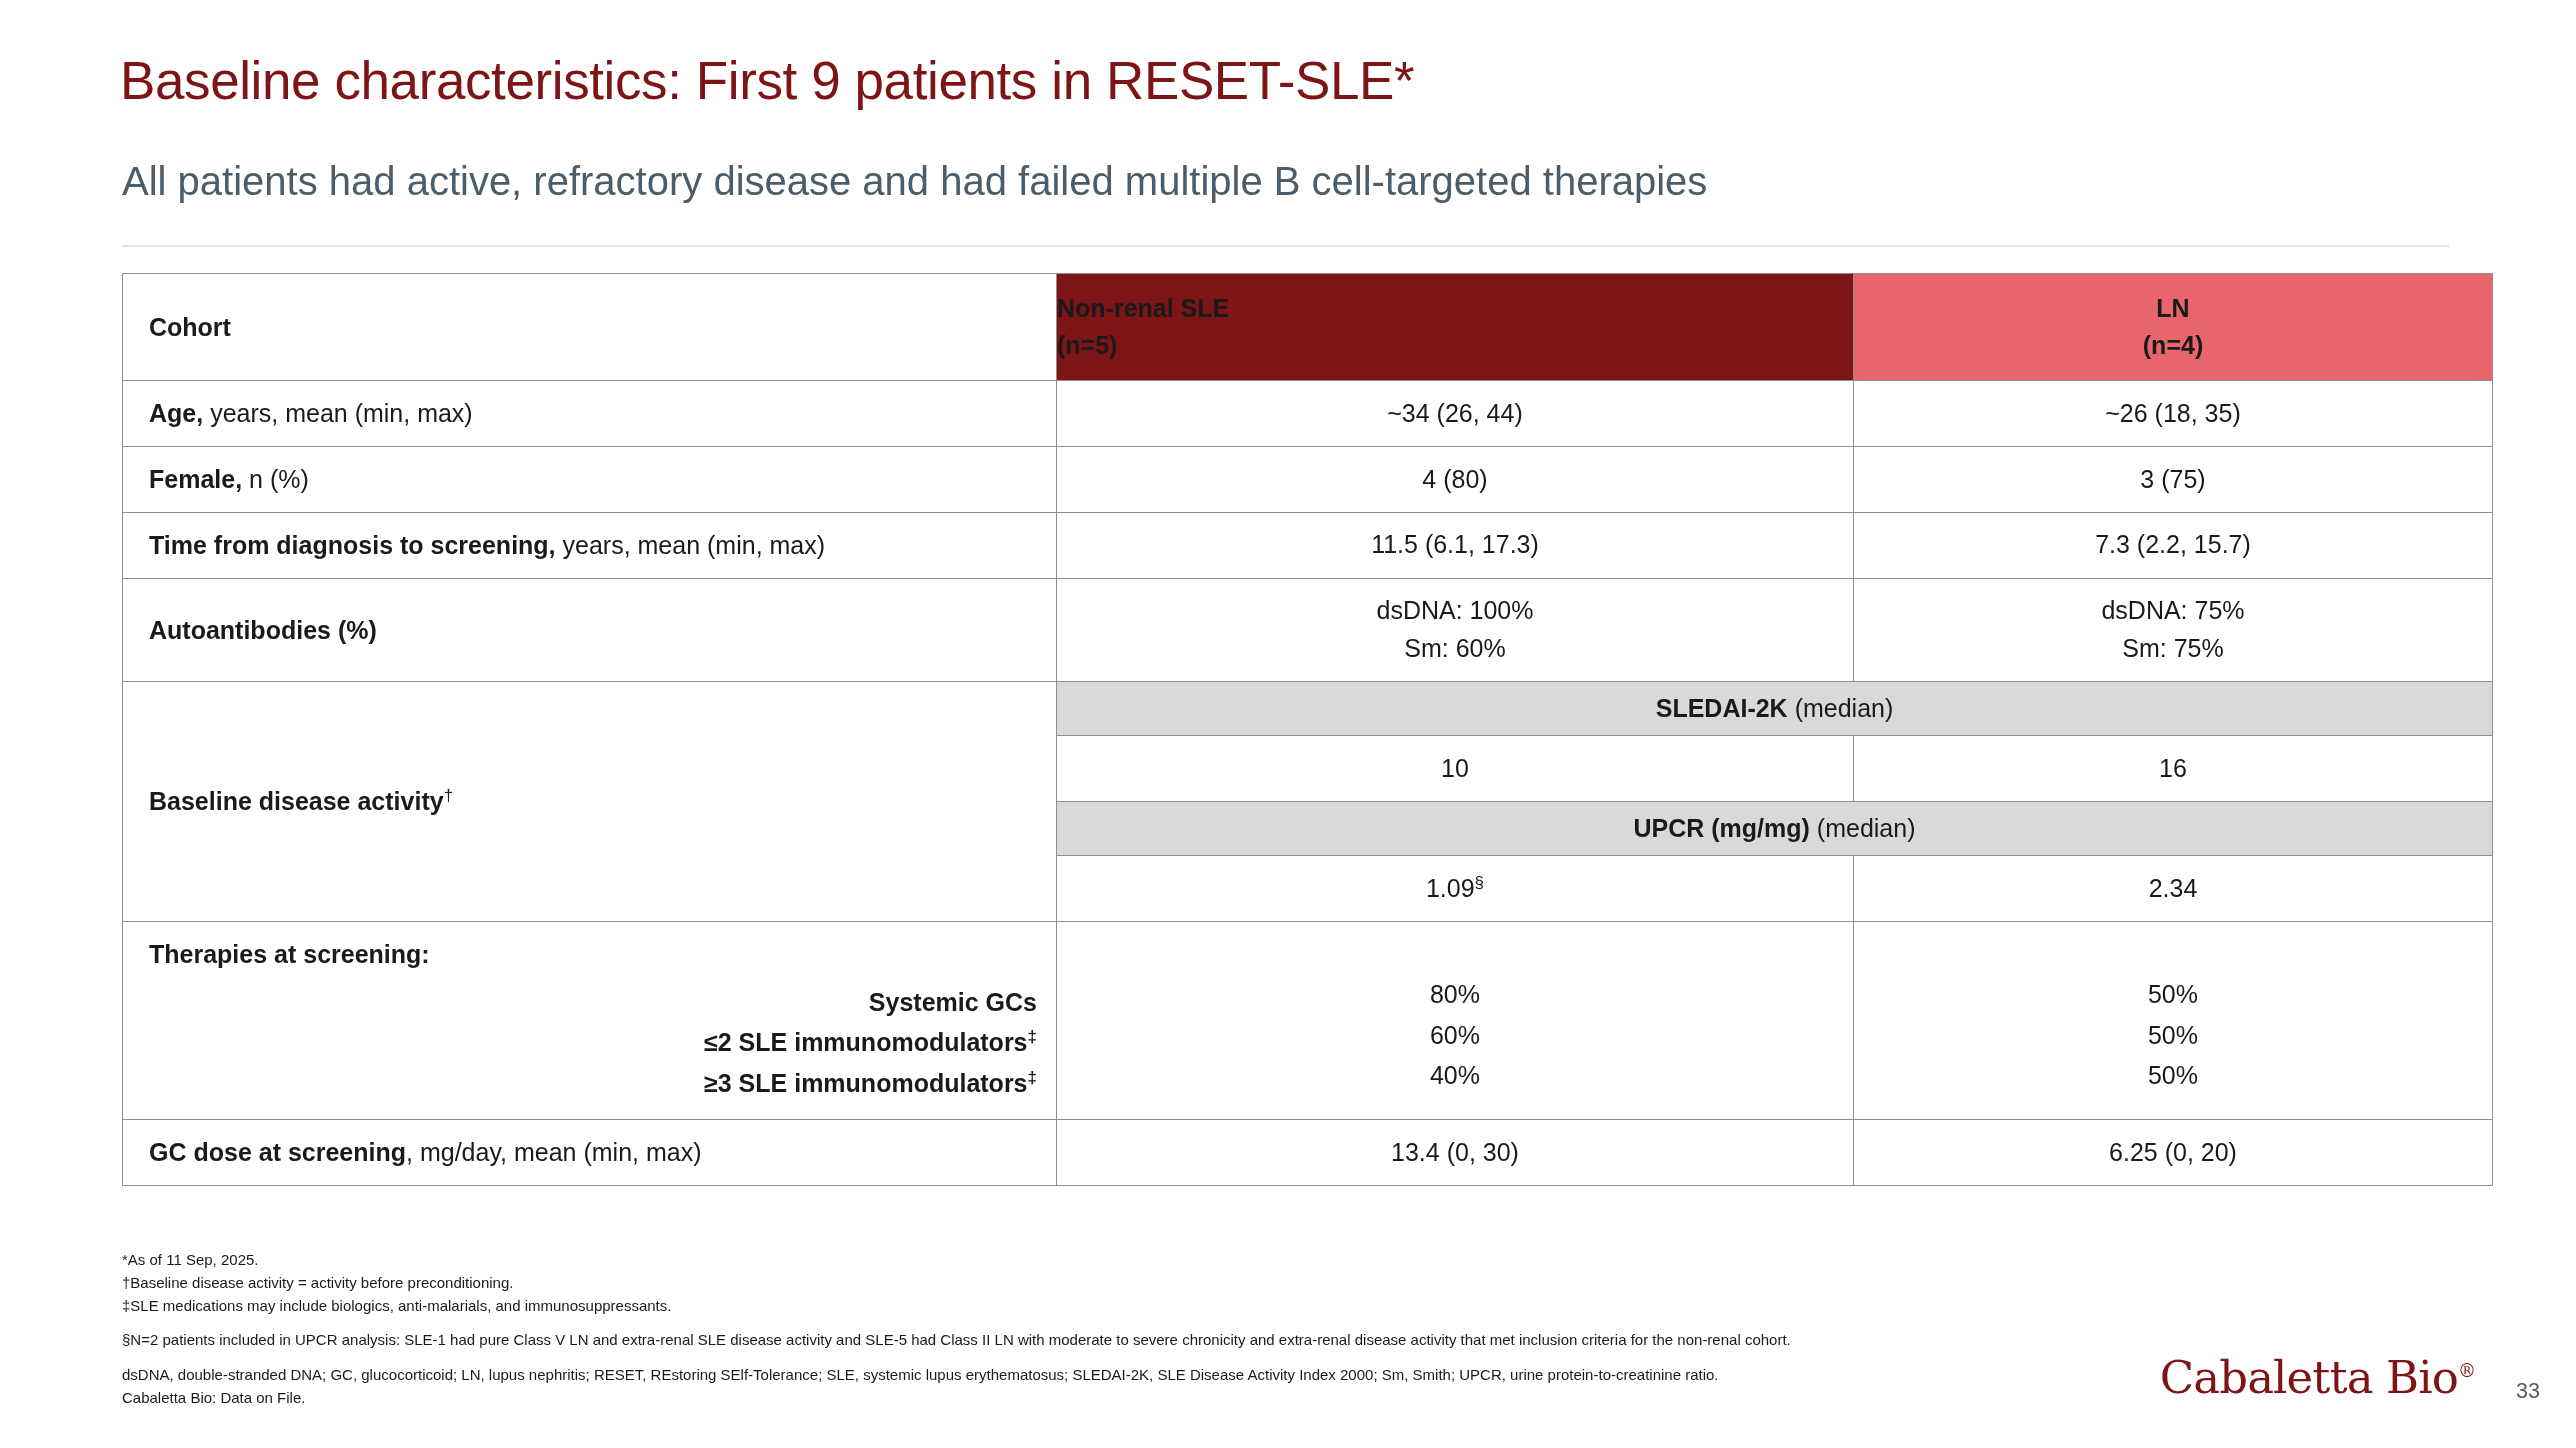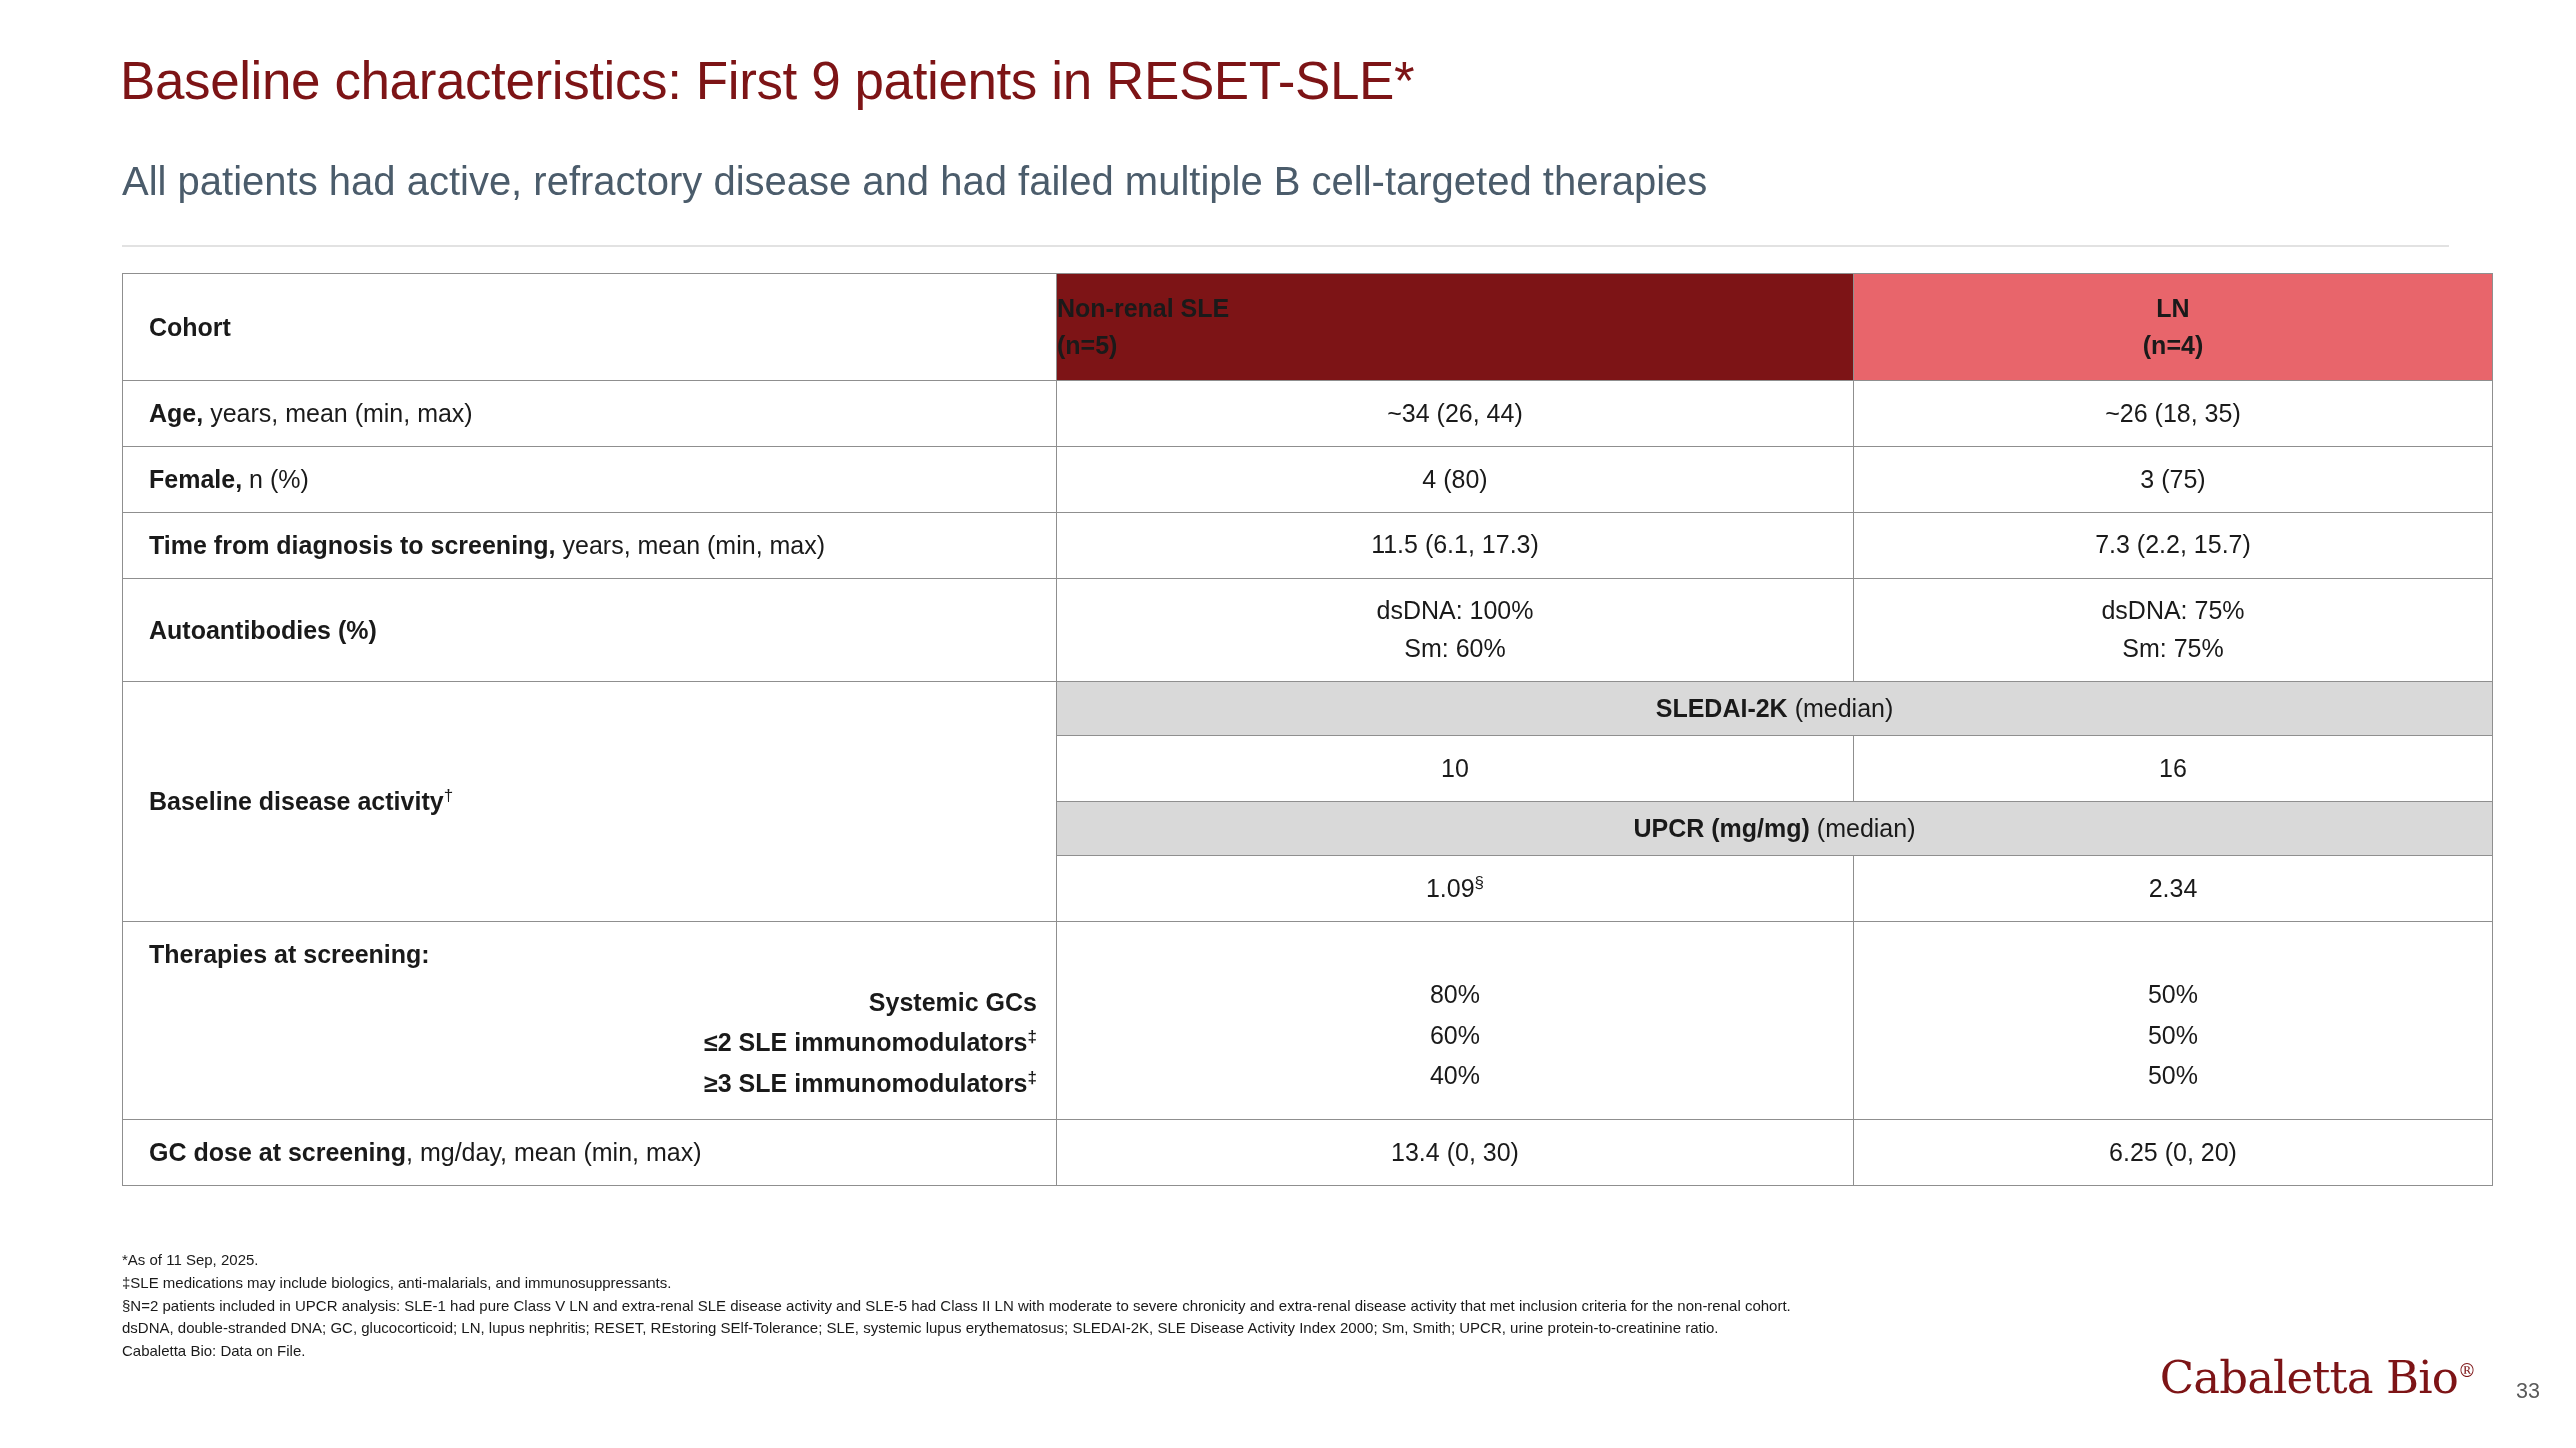--- a/index.html
+++ b/index.html
@@ -132,21 +132,21 @@
   .footnotes {
     position: absolute;
     left: 122px;
     top: 1249px;
     width: 2061px;
     font-size: 15px;
     color: #1a1a1a;
     line-height: 1.52;
   }
   .footnotes div { white-space: normal; }
-  .fn-wrap { margin-top: 0; }
+  .fn-wrap { margin-top: 12px; }
 
   .logo {
     position: absolute;
     right: 101px;
     bottom: 45px;
     font-size: 45px;
     color: #7d1416;
     font-family: "DejaVu Serif", serif;
     letter-spacing: -0.9px;
     white-space: nowrap;
@@ -258,20 +258,21 @@
       <tr>
         <td class="rowlabel"><b>GC dose at screening</b><span>, mg/day, mean (min, max)</span></td>
         <td class="val">13.4 (0, 30)</td>
         <td class="val">6.25 (0, 20)</td>
       </tr>
     </tbody>
   </table>
 
   <div class="footnotes">
     <div>*As of 11 Sep, 2025.</div>
+    <div>†Baseline disease activity = activity before preconditioning.</div>
     <div>‡SLE medications may include biologics, anti-malarials, and immunosuppressants.</div>
     <div class="fn-wrap">§N=2 patients included in UPCR analysis: SLE-1 had pure Class V LN and extra-renal SLE disease activity and SLE-5 had Class II LN with moderate to severe chronicity and extra-renal disease activity that met inclusion criteria for the non-renal cohort.</div>
     <div class="fn-wrap">dsDNA, double-stranded DNA; GC, glucocorticoid; LN, lupus nephritis; RESET, REstoring SElf-Tolerance; SLE, systemic lupus erythematosus; SLEDAI-2K, SLE Disease Activity Index 2000; Sm, Smith; UPCR, urine protein-to-creatinine ratio.</div>
     <div>Cabaletta Bio: Data on File.</div>
   </div>
 
   <div class="logo"><span>Cabaletta Bio</span><sup>®</sup></div>
   <div class="pagenum">33</div>
 
 </div>

